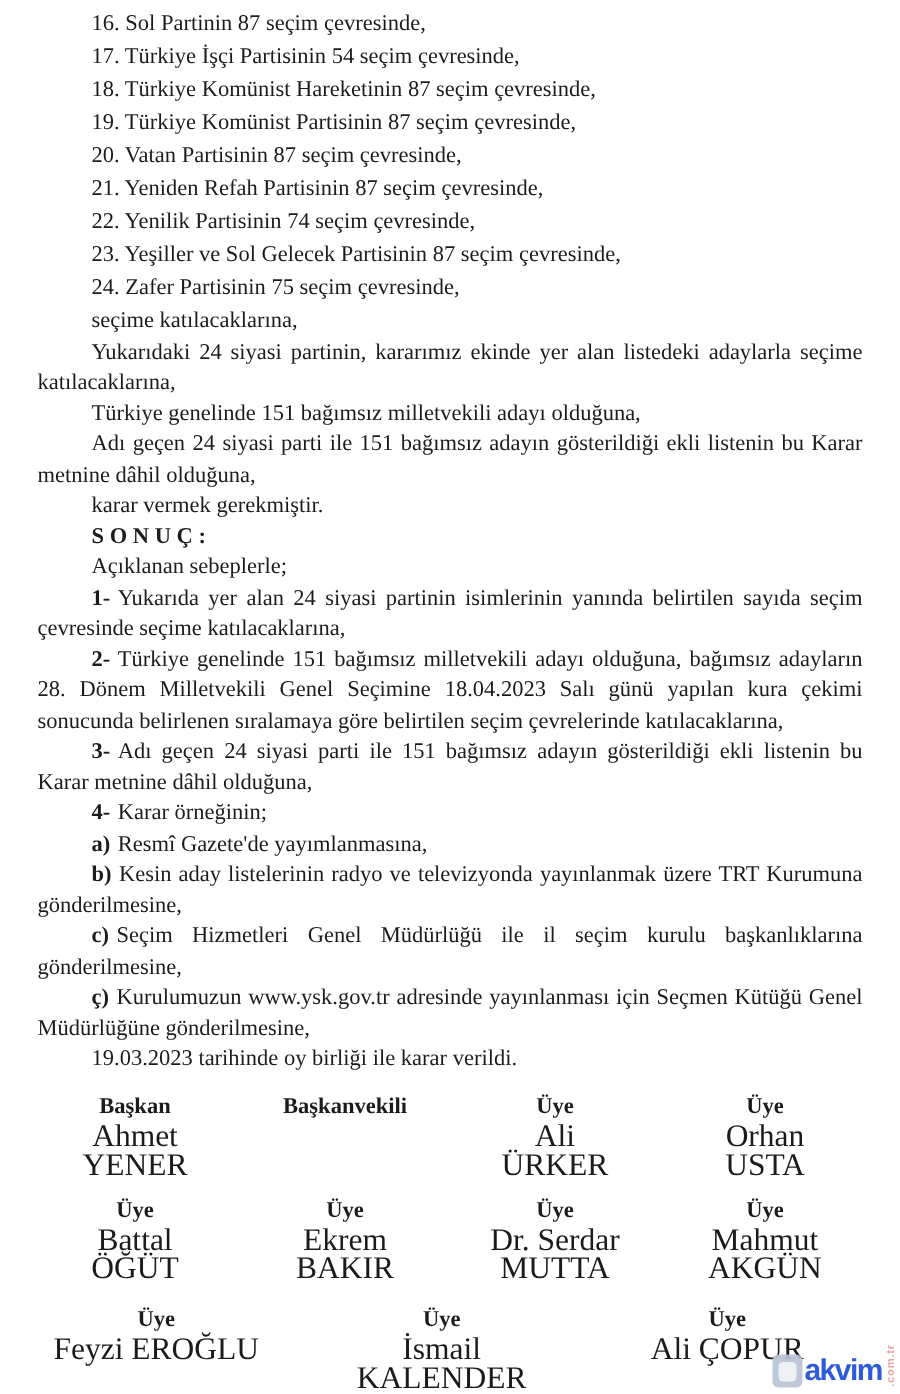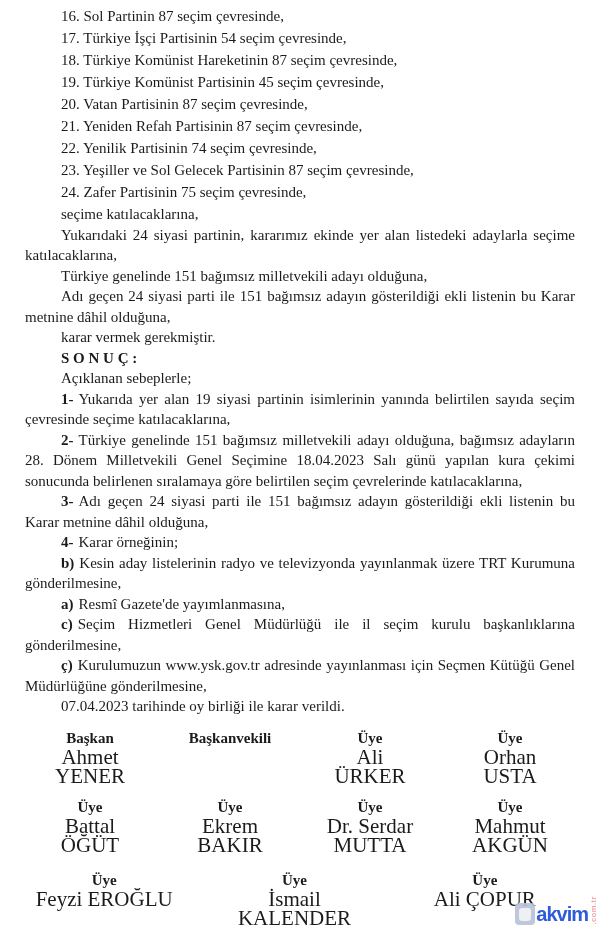--- a/index.html
+++ b/index.html
@@ -89,42 +89,42 @@
 </style>
 </head>
 <body>
 
 <div class="page">
 
   <div class="doc-body">
     <p class="item"><span>16. Sol Partinin 87 seçim çevresinde,</span></p>
     <p class="item"><span>17. Türkiye İşçi Partisinin 54 seçim çevresinde,</span></p>
     <p class="item"><span>18. Türkiye Komünist Hareketinin 87 seçim çevresinde,</span></p>
-    <p class="item"><span>19. Türkiye Komünist Partisinin 45 seçim çevresinde,</span></p>
+    <p class="item"><span>19. Türkiye Komünist Partisinin 87 seçim çevresinde,</span></p>
     <p class="item"><span>20. Vatan Partisinin 87 seçim çevresinde,</span></p>
     <p class="item"><span>21. Yeniden Refah Partisinin 87 seçim çevresinde,</span></p>
     <p class="item"><span>22. Yenilik Partisinin 74 seçim çevresinde,</span></p>
     <p class="item"><span>23. Yeşiller ve Sol Gelecek Partisinin 87 seçim çevresinde,</span></p>
     <p class="item"><span>24. Zafer Partisinin 75 seçim çevresinde,</span></p>
     <p><span>seçime katılacaklarına,</span></p>
     <p><span>Yukarıdaki 24 siyasi partinin, kararımız ekinde yer alan listedeki adaylarla seçime katılacaklarına,</span></p>
     <p><span>Türkiye genelinde 151 bağımsız milletvekili adayı olduğuna,</span></p>
     <p><span>Adı geçen 24 siyasi parti ile 151 bağımsız adayın gösterildiği ekli listenin bu Karar metnine dâhil olduğuna,</span></p>
     <p><span>karar vermek gerekmiştir.</span></p>
     <p class="sonuc"><span>S O N U Ç :</span></p>
     <p><span>Açıklanan sebeplerle;</span></p>
-    <p><span class="lead">1-</span><span>Yukarıda yer alan 19 siyasi partinin isimlerinin yanında belirtilen sayıda seçim çevresinde seçime katılacaklarına,</span></p>
+    <p><span class="lead">1-</span><span>Yukarıda yer alan 24 siyasi partinin isimlerinin yanında belirtilen sayıda seçim çevresinde seçime katılacaklarına,</span></p>
     <p><span class="lead">2-</span><span>Türkiye genelinde 151 bağımsız milletvekili adayı olduğuna, bağımsız adayların 28. Dönem Milletvekili Genel Seçimine 18.04.2023 Salı günü yapılan kura çekimi sonucunda belirlenen sıralamaya göre belirtilen seçim çevrelerinde katılacaklarına,</span></p>
     <p><span class="lead">3-</span><span>Adı geçen 24 siyasi parti ile 151 bağımsız adayın gösterildiği ekli listenin bu Karar metnine dâhil olduğuna,</span></p>
     <p><span class="lead">4-</span><span>Karar örneğinin;</span></p>
+    <p><span class="lead">a)</span><span>Resmî Gazete'de yayımlanmasına,</span></p>
     <p><span class="lead">b)</span><span>Kesin aday listelerinin radyo ve televizyonda yayınlanmak üzere TRT Kurumuna gönderilmesine,</span></p>
-    <p><span class="lead">a)</span><span>Resmî Gazete'de yayımlanmasına,</span></p>
     <p><span class="lead">c)</span><span>Seçim Hizmetleri Genel Müdürlüğü ile il seçim kurulu başkanlıklarına gönderilmesine,</span></p>
     <p><span class="lead">ç)</span><span>Kurulumuzun www.ysk.gov.tr adresinde yayınlanması için Seçmen Kütüğü Genel Müdürlüğüne gönderilmesine,</span></p>
-    <p><span>07.04.2023 tarihinde oy birliği ile karar verildi.</span></p>
+    <p><span>19.03.2023 tarihinde oy birliği ile karar verildi.</span></p>
   </div>
 
   <div class="sig-row row-1">
     <div class="sig-cell">
       <div class="sig-title">Başkan</div>
       <div class="sig-name">Ahmet YENER</div>
     </div>
     <div class="sig-cell">
       <div class="sig-title">Başkanvekili</div>
     </div>

